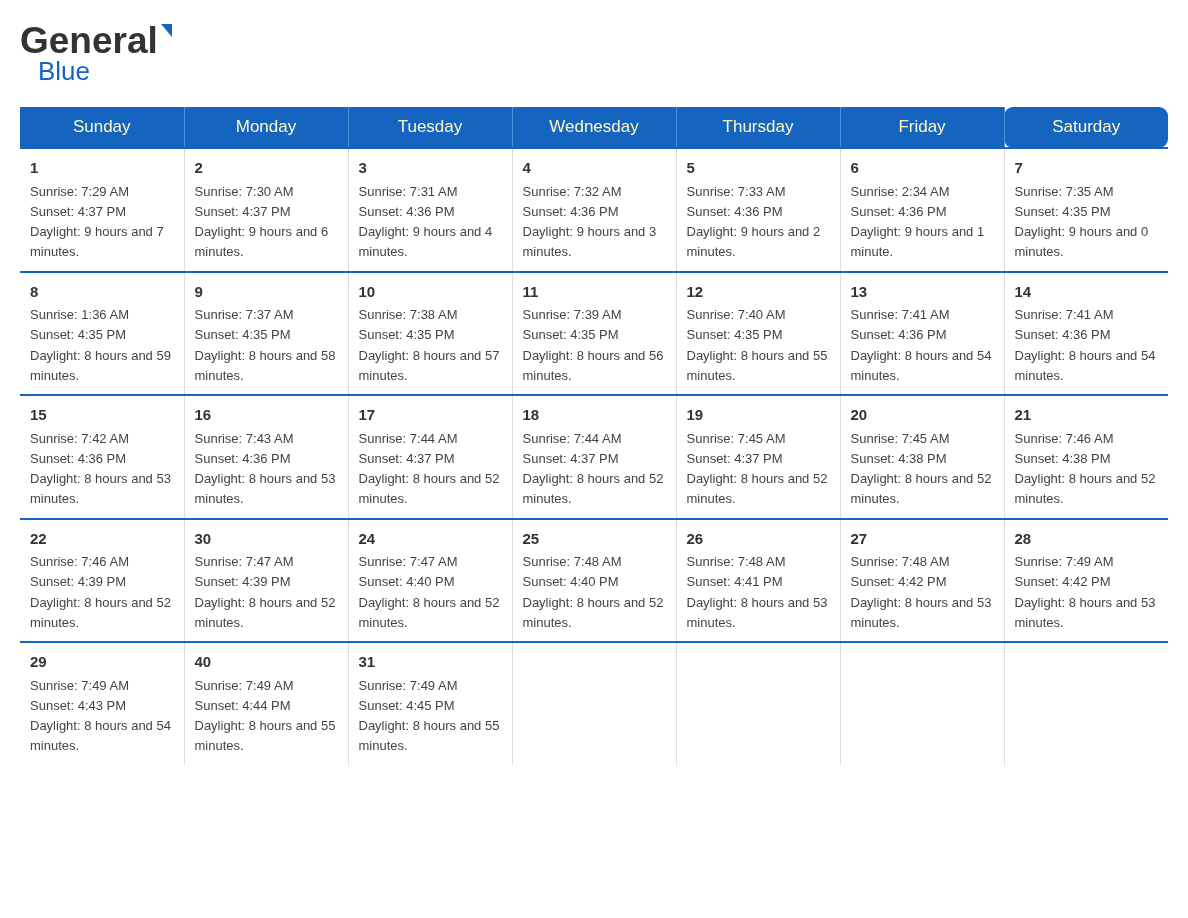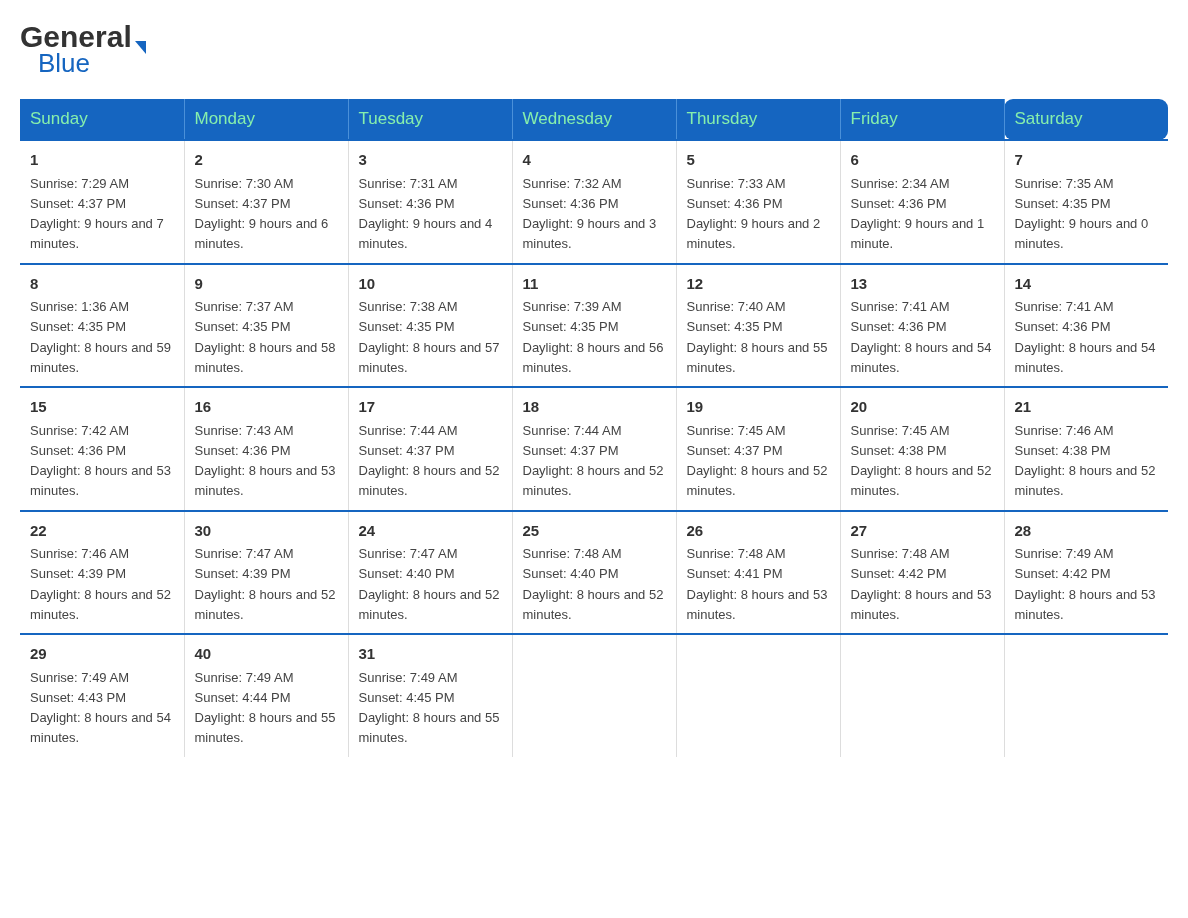--- a/index.html
+++ b/index.html
@@ -35,22 +35,22 @@
       font-size: 24px;
       color: #555;
       margin-top: 4px;
     }
     table {
       width: 100%;
       border-collapse: collapse;
     }
     thead tr th {
       background-color: #1565c0;
-      color: #86efac;
-      text-align: left;
+      color: #fef9c3;
+      text-align: center;
       padding: 10px 10px;
       font-size: 17px;
       font-weight: normal;
       border-right: 1px solid #4a90d9;
     }
     thead tr th:last-child {
       border-right: none;
       border-radius: 9px;
     }
     tbody tr {
@@ -78,21 +78,21 @@
     .day-info {
       font-size: 13px;
       color: #444;
     }
   </style>
 </head>
 <body>
 
 <div class="header">
   <div class="logo">
-    <div style="display:flex; align-items:flex-end; font-size:30px; font-weight:bold; color:#333;">
+    <div style="display:flex; align-items:flex-start; font-size:37px; font-weight:bold; color:#333;">
       <span>General</span>
       <span style="display:inline-block; width:0; height:0; border-left:11px solid transparent; border-top:13px solid #1565c0; margin-left:3px; margin-top:4px;"></span>
     </div>
     <div style="font-size:26px; font-weight:normal; color:#1565c0; margin-top:-6px; margin-left:18px;">Blue</div>
   </div>
   <div class="title-block">
     <div class="month-title"></div>
     <div class="location-title"></div>
   </div>
 </div>

